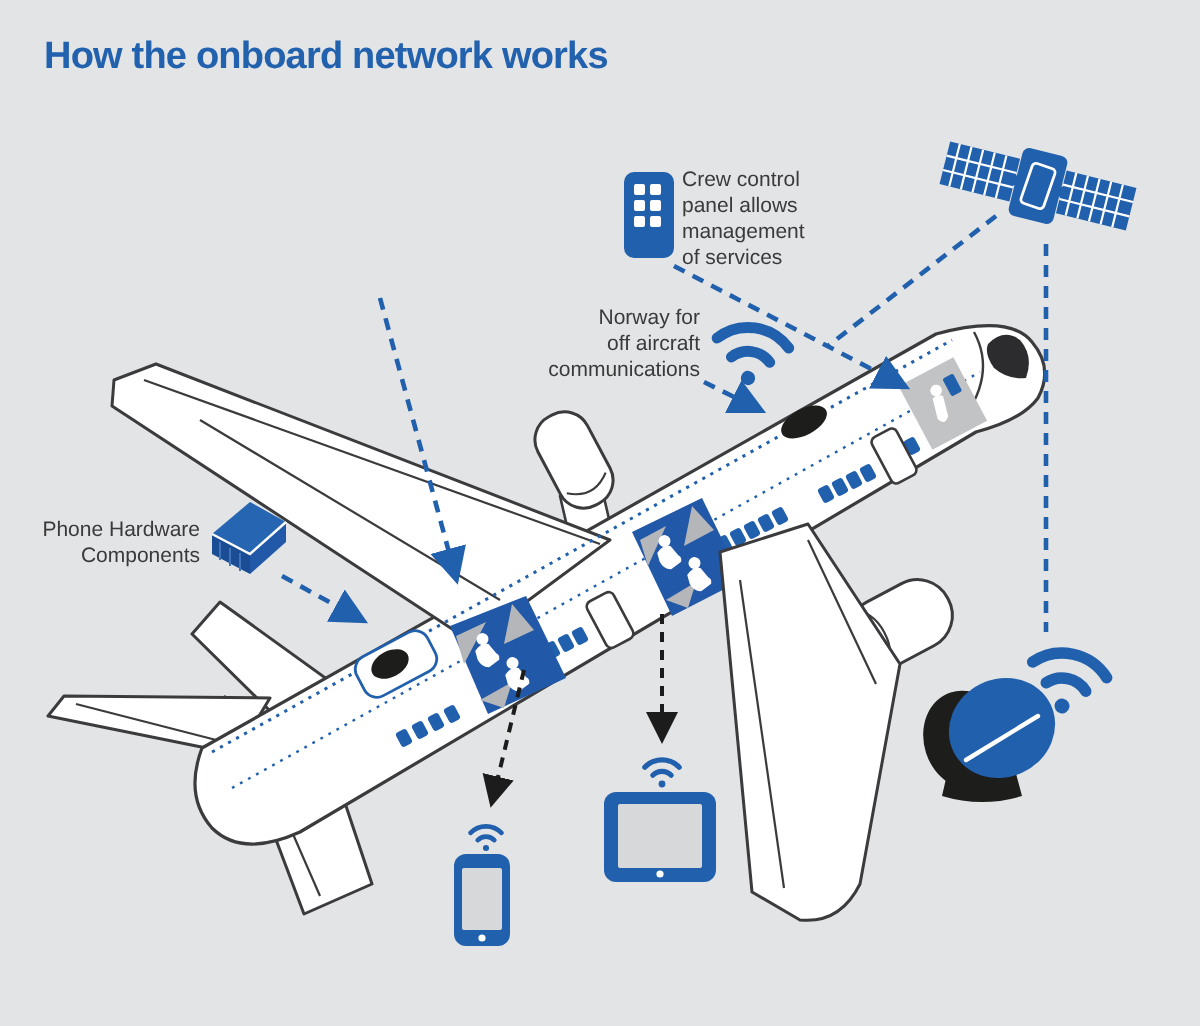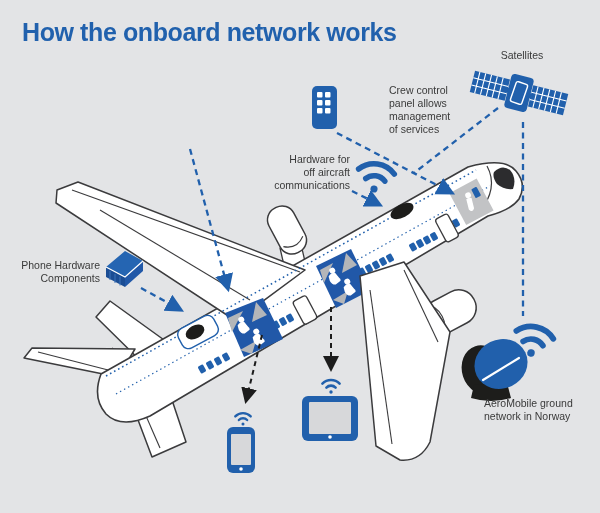--- a/index.html
+++ b/index.html
@@ -1,20 +1,20 @@
 <!DOCTYPE html>
 <html><head>
 <meta charset="utf-8">
 <style>
   html,body{margin:0;padding:0;}
   body{width:600px;height:513px;background:#e3e4e6;font-family:"Liberation Sans",sans-serif;overflow:hidden;}
   .stage{position:relative;width:600px;height:513px;background:#e3e4e6;}
   svg{position:absolute;left:0;top:0;}
   .lbl{position:absolute;font-size:10.5px;line-height:1.24;color:#3a3a3a;white-space:pre-line;}
-  .title{position:absolute;left:22px;top:18px;font-size:25px;font-weight:bold;letter-spacing:-0.4px;color:#2161ad;}
+  .title{position:absolute;left:22px;top:18px;font-size:19px;font-weight:bold;letter-spacing:-0.4px;color:#2161ad;}
   .r{text-align:right;}
   .c{text-align:center;}
 </style>
 </head>
 <body>
 
 <div class="stage">
 
 <svg width="600" height="513" viewBox="0 0 600 513">
   <defs>
@@ -211,25 +211,22 @@
     <path d="M 498,108 L 414,173"></path>
     <path d="M 523,122 L 523,316"></path>
   </g>
   <g fill="none" stroke="#1c1c1c" stroke-width="2" stroke-dasharray="5 4">
     <path d="M 262,335 L 246,401" marker-end="url(#mblack)"></path>
     <path d="M 331,307 L 331,369" marker-end="url(#mblack)"></path>
   </g>
 </svg>
 
   <div class="title">How the onboard network works</div>
-  <div class="lbl c" style="left:470px;top:49px;width:104px;">Satellites</div>
-  <div class="lbl" style="left:341px;top:84px;width:80px;margin-left:48px;">Crew control
+  <div class="lbl" style="left:341px;top:84px;width:80px;">Crew control
 panel allows
 management
 of services</div>
-  <div class="lbl r" style="left:238px;top:153px;width:112px;">Hardware for
+  <div class="lbl r" style="left:238px;top:153px;width:112px;">Norway for
 off aircraft
 communications</div>
   <div class="lbl r" style="left:2px;top:259px;width:98px;text-align:right;">Phone Hardware
 Components</div>
-  <div class="lbl" style="left:484px;top:397px;width:110px;">AeroMobile ground
-network in Norway</div>
 </div>
 
 </body></html>

